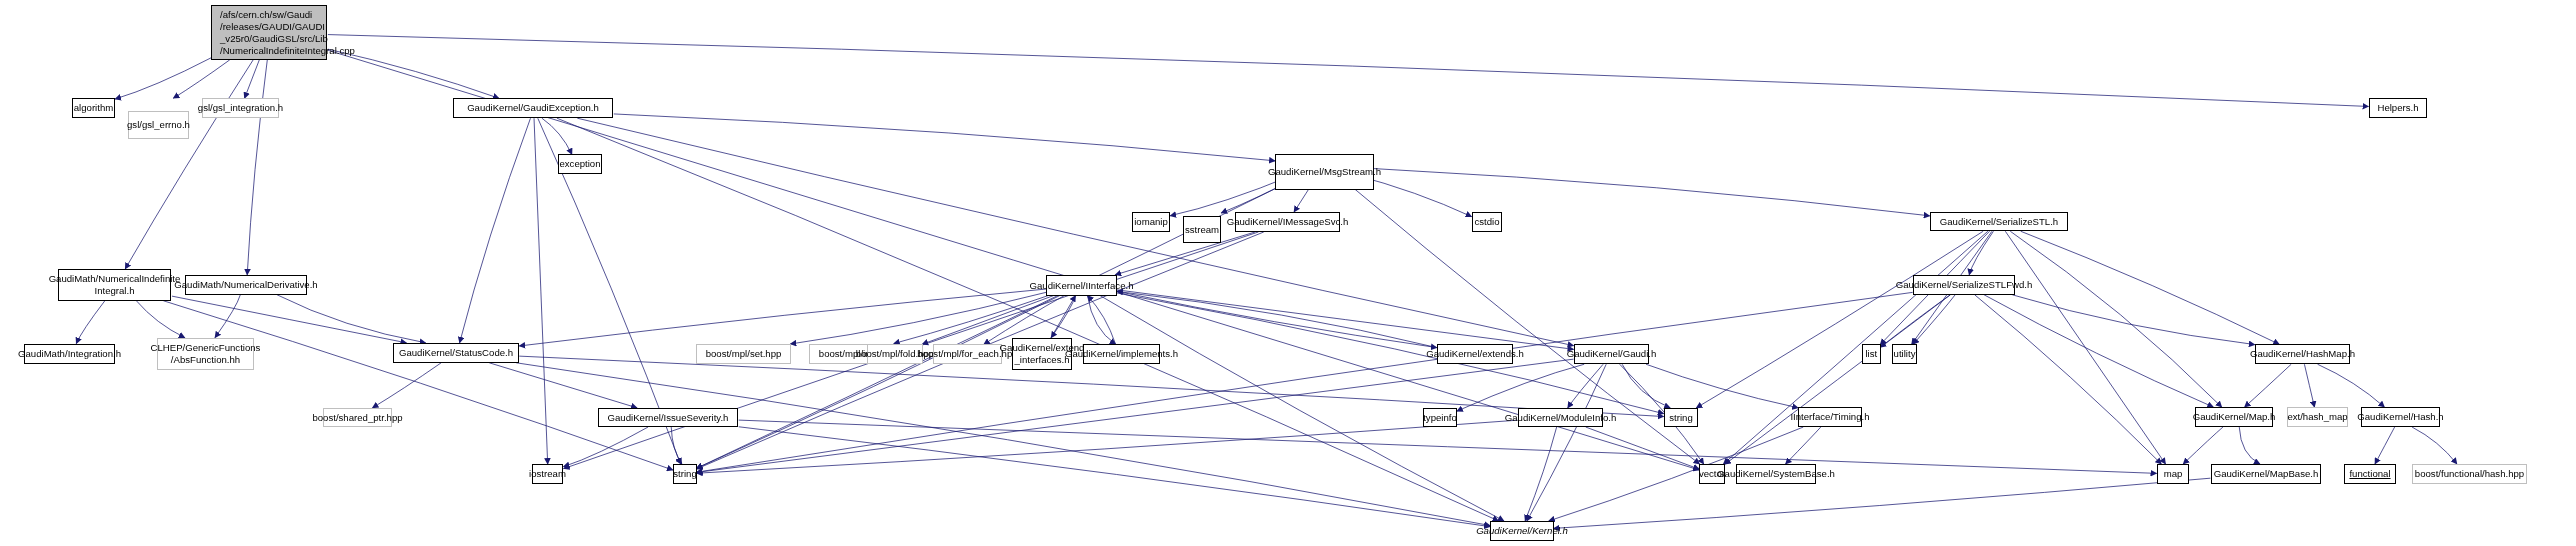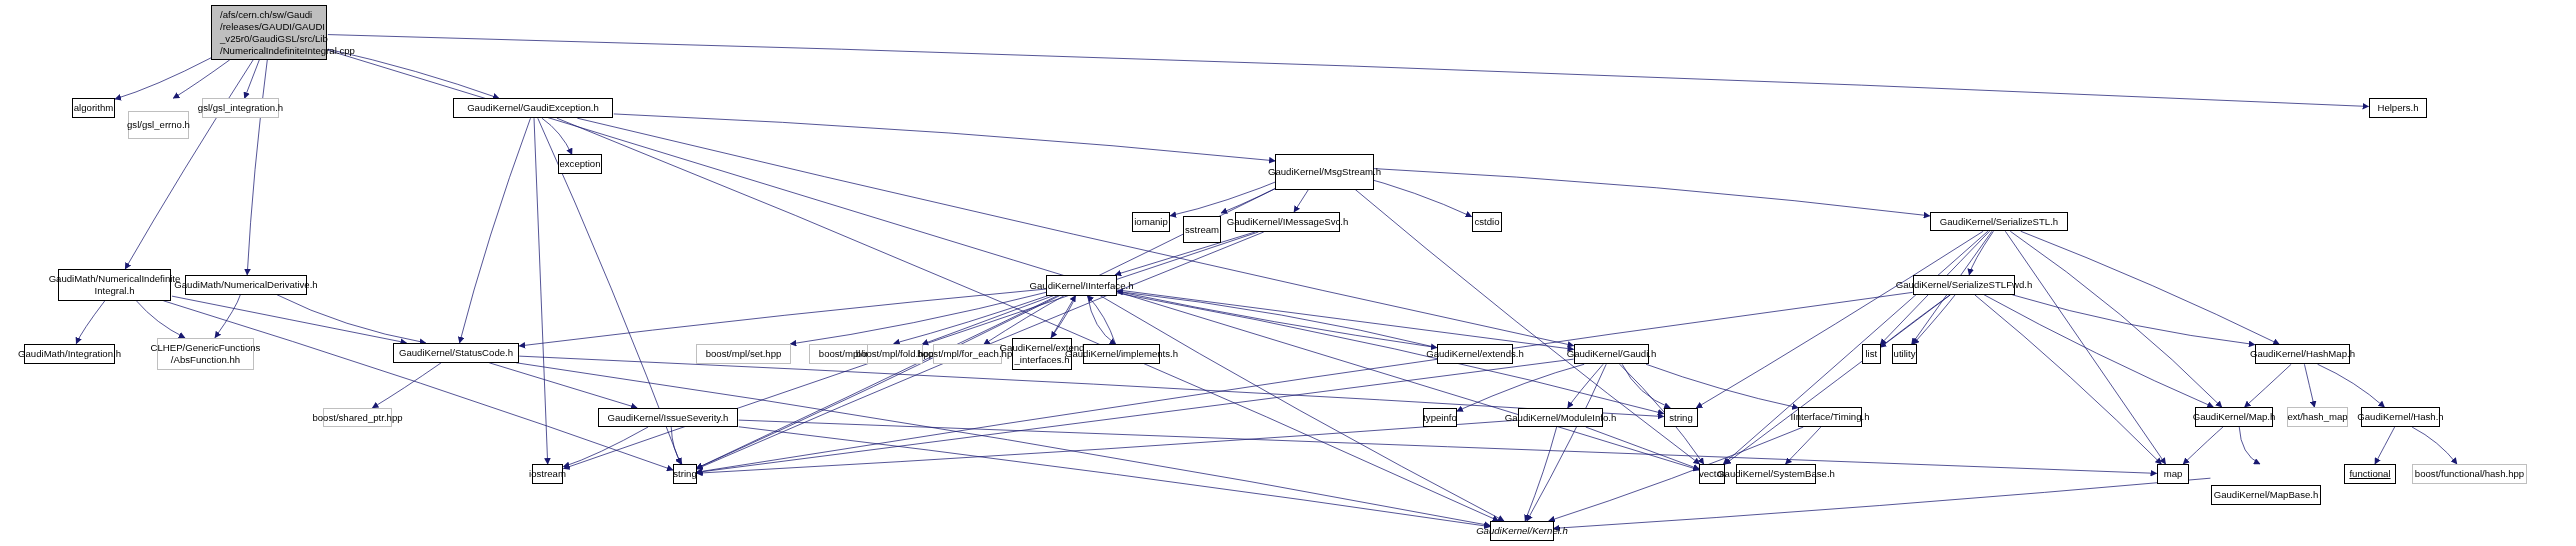--- a/index.html
+++ b/index.html
@@ -160,18 +160,18 @@
     <div class="node" style="left: 1664px; top: 408px; width: 34px; height: 19px;"><span>string</span></div>
     <div class="node" style="left: 1798px; top: 407px; width: 64px; height: 20px;"><span>IInterface/Timing.h</span></div>
     <div class="node" style="left: 2195px; top: 407px; width: 78px; height: 20px;"><span>GaudiKernel/Map.h</span></div>
     <div class="node ext" style="left: 2287px; top: 407px; width: 61px; height: 20px;"><span>ext/hash_map</span></div>
     <div class="node" style="left: 2361px; top: 407px; width: 79px; height: 20px;"><span>GaudiKernel/Hash.h</span></div>
     <div class="node" style="left: 532px; top: 464px; width: 31px; height: 20px;"><span>iostream</span></div>
     <div class="node" style="left: 673px; top: 464px; width: 24px; height: 20px;"><span>string</span></div>
     <div class="node" style="left: 1699px; top: 464px; width: 26px; height: 20px;"><span>vector</span></div>
     <div class="node" style="left: 1736px; top: 464px; width: 80px; height: 20px;"><span>GaudiKernel/SystemBase.h</span></div>
     <div class="node" style="left: 2157px; top: 464px; width: 32px; height: 20px;"><span>map</span></div>
-    <div class="node" style="left: 2211px; top: 464px; width: 110px; height: 20px; margin-top: 21px;"><span>GaudiKernel/MapBase.h</span></div>
+    <div class="node" style="left: 2211px; top: 464px; width: 110px; height: 20px;"><span>GaudiKernel/MapBase.h</span></div>
     <div class="node" style="left: 2344px; top: 464px; width: 52px; height: 20px; text-decoration: underline;"><span>functional</span></div>
     <div class="node ext" style="left: 2412px; top: 464px; width: 115px; height: 20px;"><span>boost/functional/hash.hpp</span></div>
     <div class="node" style="left: 1490px; top: 521px; width: 64px; height: 20px; font-style: italic;"><span>GaudiKernel/Kernel.h</span></div>
   </div>
 
 
 </body></html>

